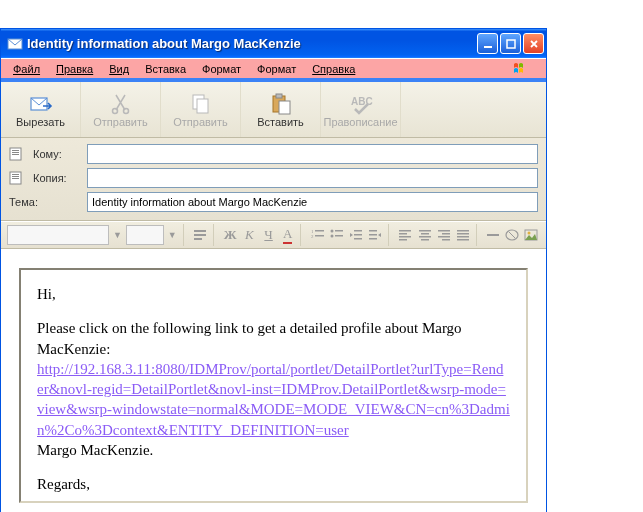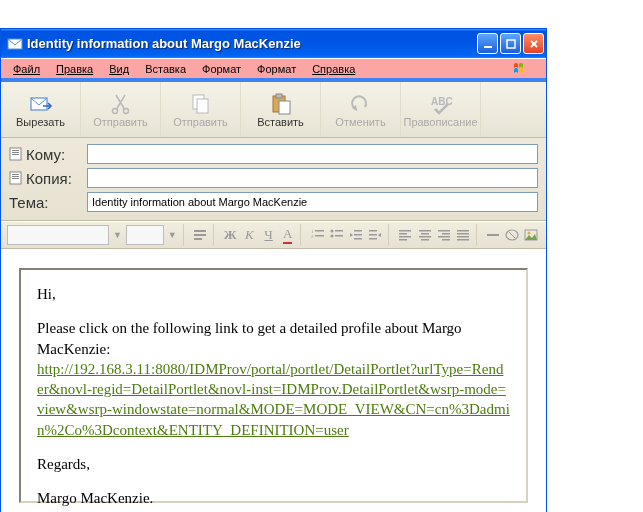--- a/index.html
+++ b/index.html
@@ -74,22 +74,22 @@
 
 .headers {
   padding: 6px 8px 8px 8px;
   border-bottom: 1px solid #c0bba5;
   background: linear-gradient(to bottom, #eee9da, #e6e1d1);
 }
 .hrow {
   display: flex; align-items: center; gap: 6px; margin-bottom: 4px;
 }
 .hrow .hlabel {
-  width: 72px; display: flex; align-items: center; gap: 3px;
-  font-size: 15px; color: #333;
+  width: 72px; display: flex; align-items: center; gap: 10px;
+  font-size: 11px; color: #333;
 }
 .hrow .hinput {
   flex: 1; height: 20px; border: 1px solid #7f9db9;
   background: #fff; padding: 1px 4px; font-size: 11px;
   font-family: Tahoma, sans-serif;
 }
 
 .fmtbar {
   height: 28px;
   display: flex; align-items: center;
@@ -121,21 +121,21 @@
   height: calc(100% - 4px);
 }
 .body-inner {
   padding: 14px 16px;
   font-family: "Times New Roman", serif;
   font-size: 15px;
   line-height: 1.35;
   color: #000;
 }
 .body-inner p { margin: 0 0 14px 0; }
-.body-inner a { color: #4d7c0f; text-decoration: underline; word-break: break-all; }
+.body-inner a { color: #8b5cf6; text-decoration: underline; word-break: break-all; }
 
 .statusbar {
   height: 18px;
   background: #ece9d8;
   border-top: 1px solid #d8d2bd;
 }
 </style>
 </head>
 <body>
 
@@ -214,27 +214,20 @@
     <div class="tool">
       <span class="ticon"><svg width="24" height="24" viewBox="0 0 24 24">
             <rect x="4" y="4" width="12" height="16" fill="#d9a85b" stroke="#a57528"></rect>
             <rect x="7" y="2" width="6" height="4" fill="#bbb" stroke="#888"></rect>
             <rect x="10" y="9" width="11" height="13" fill="#fff" stroke="#888"></rect>
           </svg></span>
       <span class="tlabel">Вставить</span>
     </div>
     <div class="tool disabled">
       <span class="ticon"><svg width="24" height="24" viewBox="0 0 24 24">
-            <path d="M16 15 A7 7 0 1 0 8 18" fill="none" stroke="#b9b9b9" stroke-width="2"></path>
-            <path d="M3 16 L8 18 L7 13" fill="#b9b9b9"></path>
-          </svg></span>
-      <span class="tlabel">Отменить</span>
-    </div>
-    <div class="tool disabled">
-      <span class="ticon"><svg width="24" height="24" viewBox="0 0 24 24">
             <text x="2" y="13" font-family="Arial" font-size="10" fill="#b9b9b9" font-weight="bold">ABC</text>
             <path d="M6 17 L10 21 L19 12" fill="none" stroke="#b9b9b9" stroke-width="2.5"></path>
           </svg></span>
       <span class="tlabel">Правописание</span>
     </div>
   </div>
 
   <div class="headers">
     <div class="hrow">
       <span class="hlabel">
@@ -380,20 +373,20 @@
         </svg>
       </div>
   </div>
 
   <div class="body-area">
     <div class="body-wrap">
       <div class="body-inner" contenteditable="true" style="">
         <p>Hi,</p>
         <p style="margin-bottom:0"><span>Please click on the following link to get a detailed profile about Margo MacKenzie:</span><br>
         <a href="#">http://192.168.3.11:8080/IDMProv/portal/portlet/DetailPortlet?urlType=Render&amp;novl-regid=DetailPortlet&amp;novl-inst=IDMProv.DetailPortlet&amp;wsrp-mode=view&amp;wsrp-windowstate=normal&amp;MODE=MODE_VIEW&amp;CN=cn%3Dadmin%2Co%3Dcontext&amp;ENTITY_DEFINITION=user</a></p>
+        <p>Margo MacKenzie.</p>
         <p style="margin-top:14px">Regards,</p>
-        <p>Margo MacKenzie.</p>
       </div>
     </div>
   </div>
 
   <div class="statusbar"></div>
 </div>
 
 </body></html>

